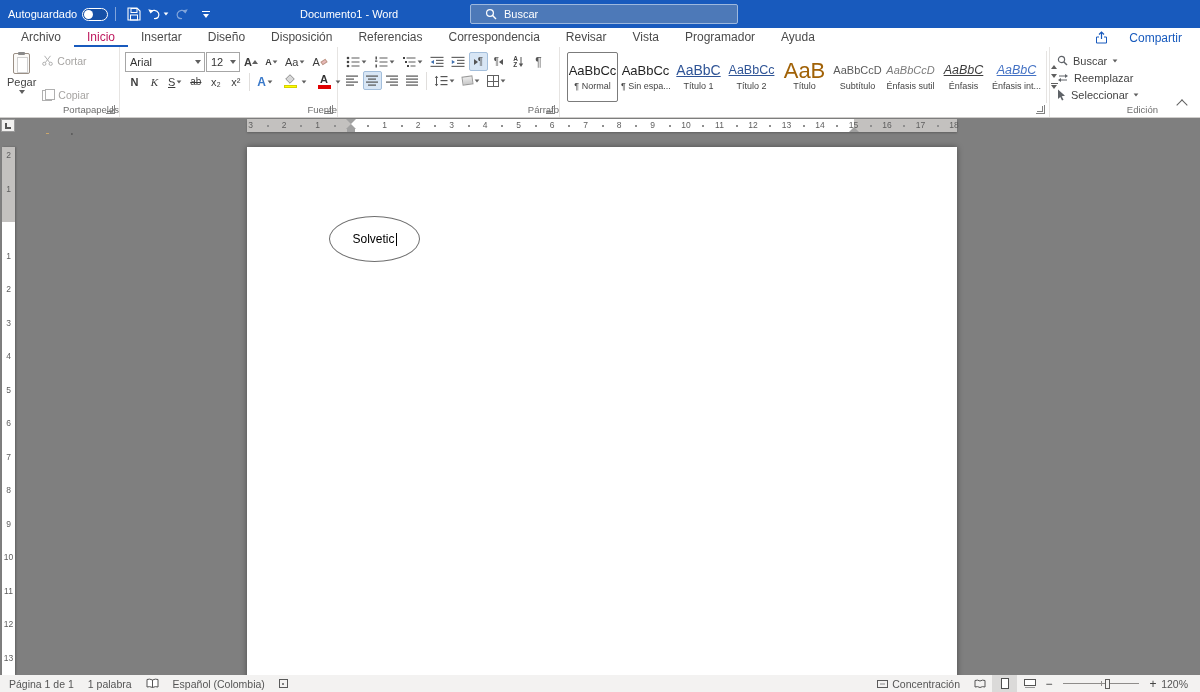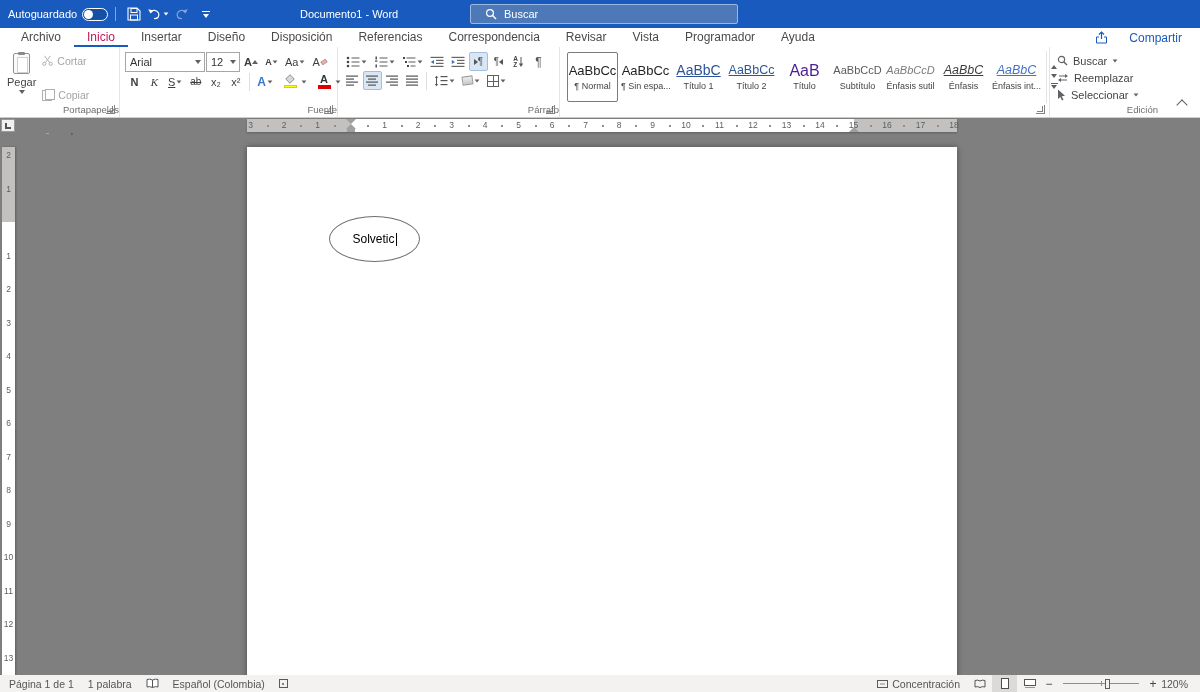--- a/index.html
+++ b/index.html
@@ -97,21 +97,21 @@
 
 
 .styleswrap{display:flex;align-items:stretch}
 .sgallery{display:flex;align-items:center;gap:2px;padding:1px 2px}
 .sitem{width:51px;height:50px;display:flex;flex-direction:column;align-items:center;justify-content:center;gap:3px;border:1px solid transparent;border-radius:2px}
 .sitem.selected{border-color:#7b7b7b}
 .sample{font-size:13px;line-height:15px;color:#1f1f1f;white-space:nowrap}
 .slabel{font-size:9px;color:#444;white-space:nowrap;max-width:49px;overflow:hidden}
 .s-h1{color:#2f5496;font-size:14px;text-decoration:underline}
 .s-h2{color:#2f5496;font-size:12.5px;text-decoration:underline}
-.s-t{font-size:16px;color:#4c1d95}
+.s-t{font-size:22px;color:#a16207}
 .s-sub{font-size:11px;color:#5a5a5a}
 .s-ssub{font-size:11px;color:#7a7a7a;font-style:italic}
 .s-emp{font-size:12.5px;font-style:italic;color:#3d3d3d;text-decoration:underline}
 .s-iemp{font-size:12.5px;font-style:italic;color:#4472c4;text-decoration:underline}
 .sarrows{width:15px;border-left:1px solid #e6e4e2;display:flex;flex-direction:column;align-items:center;justify-content:center;gap:5px;margin-left:2px}
 .tri-up{width:0;height:0;border-left:3.5px solid transparent;border-right:3.5px solid transparent;border-bottom:4px solid #5f5f5f}
 .tri-dn{width:0;height:0;border-left:3.5px solid transparent;border-right:3.5px solid transparent;border-top:4px solid #5f5f5f}
 .more{display:flex;flex-direction:column;align-items:center;gap:1px}
 .more .bar{width:7px;height:1px;background:#5f5f5f}
 

